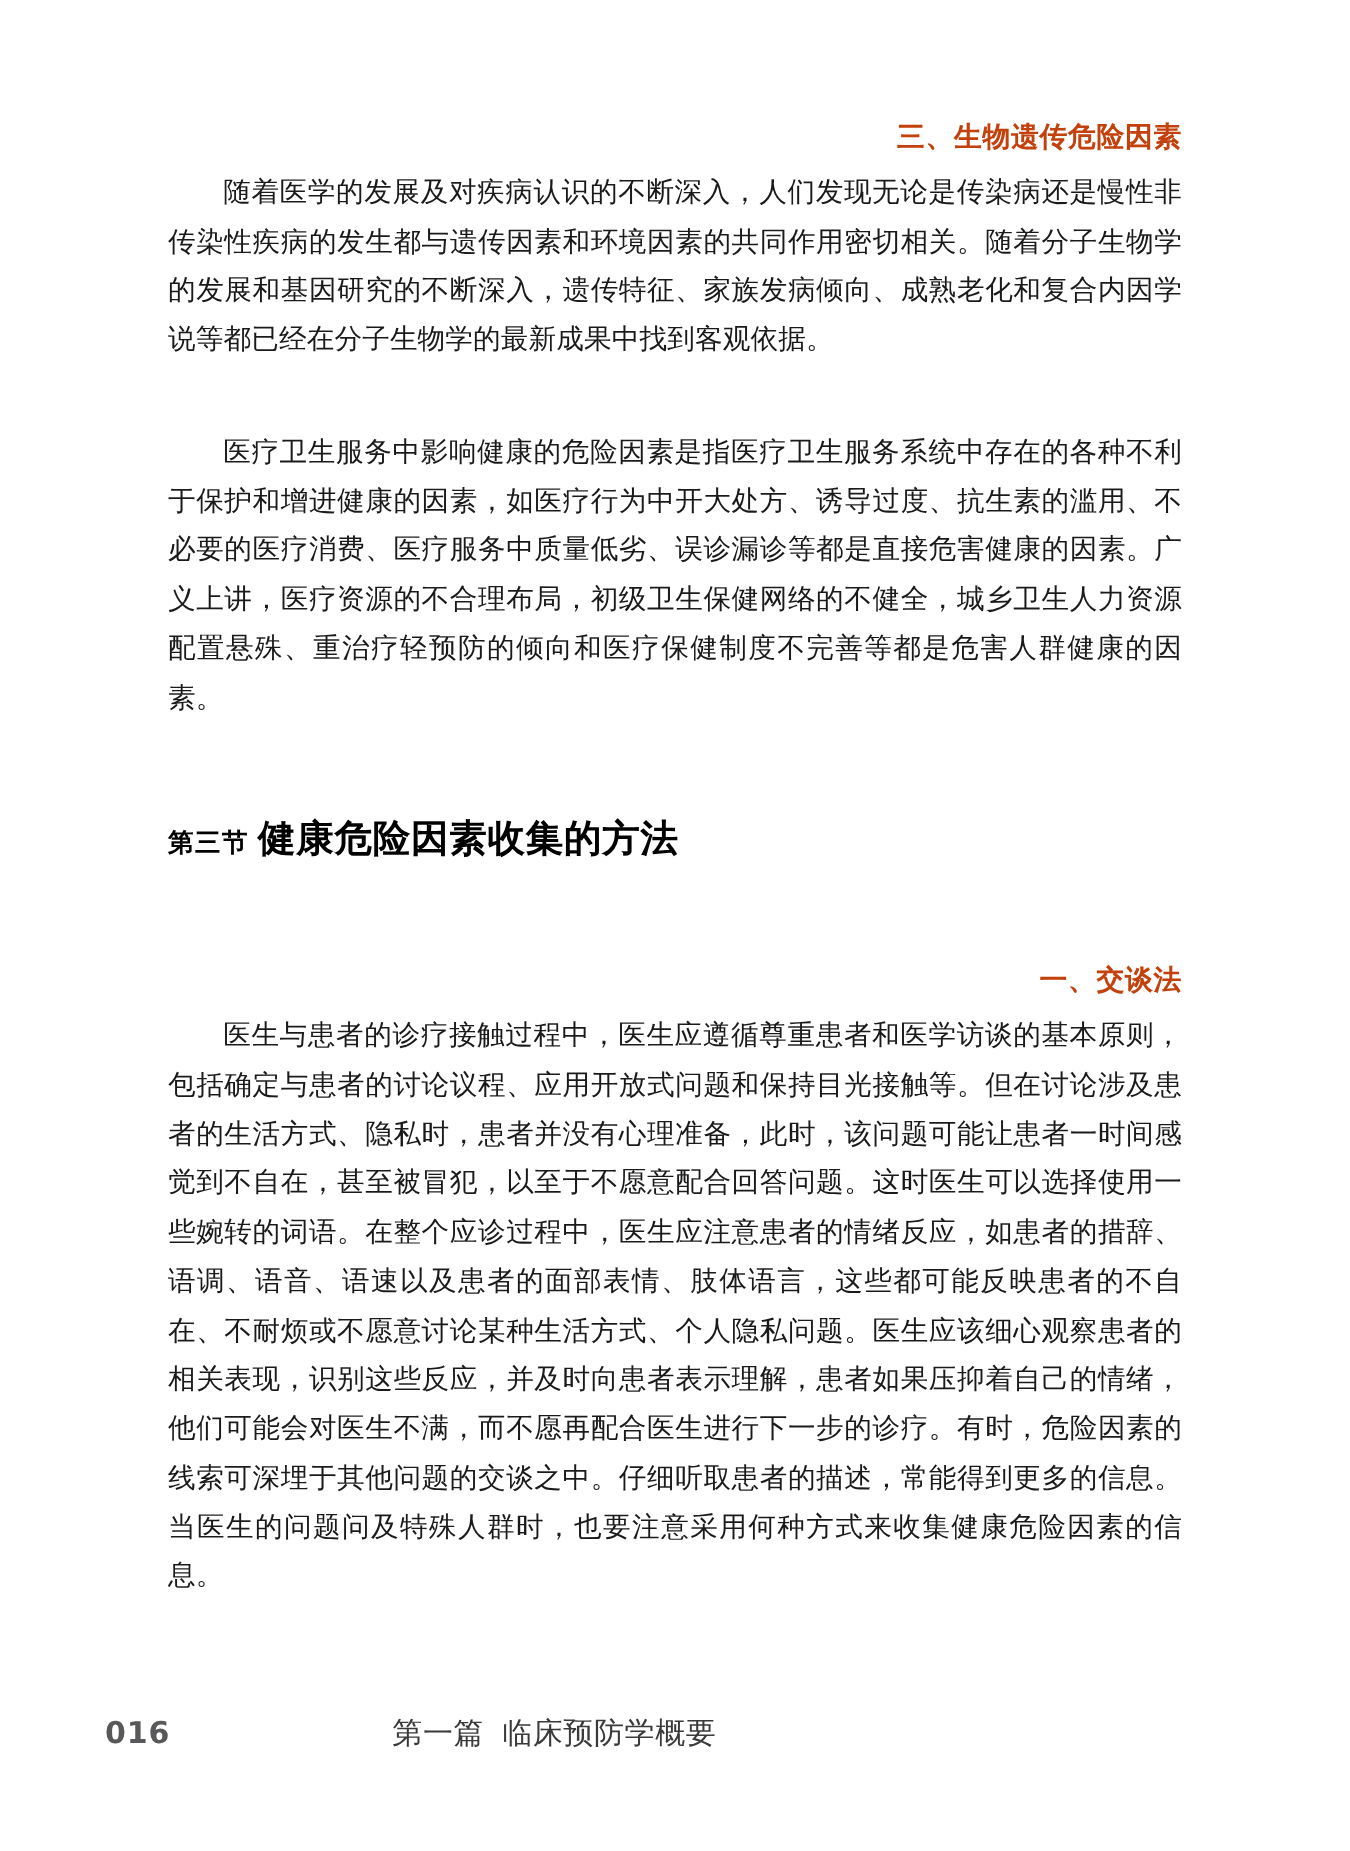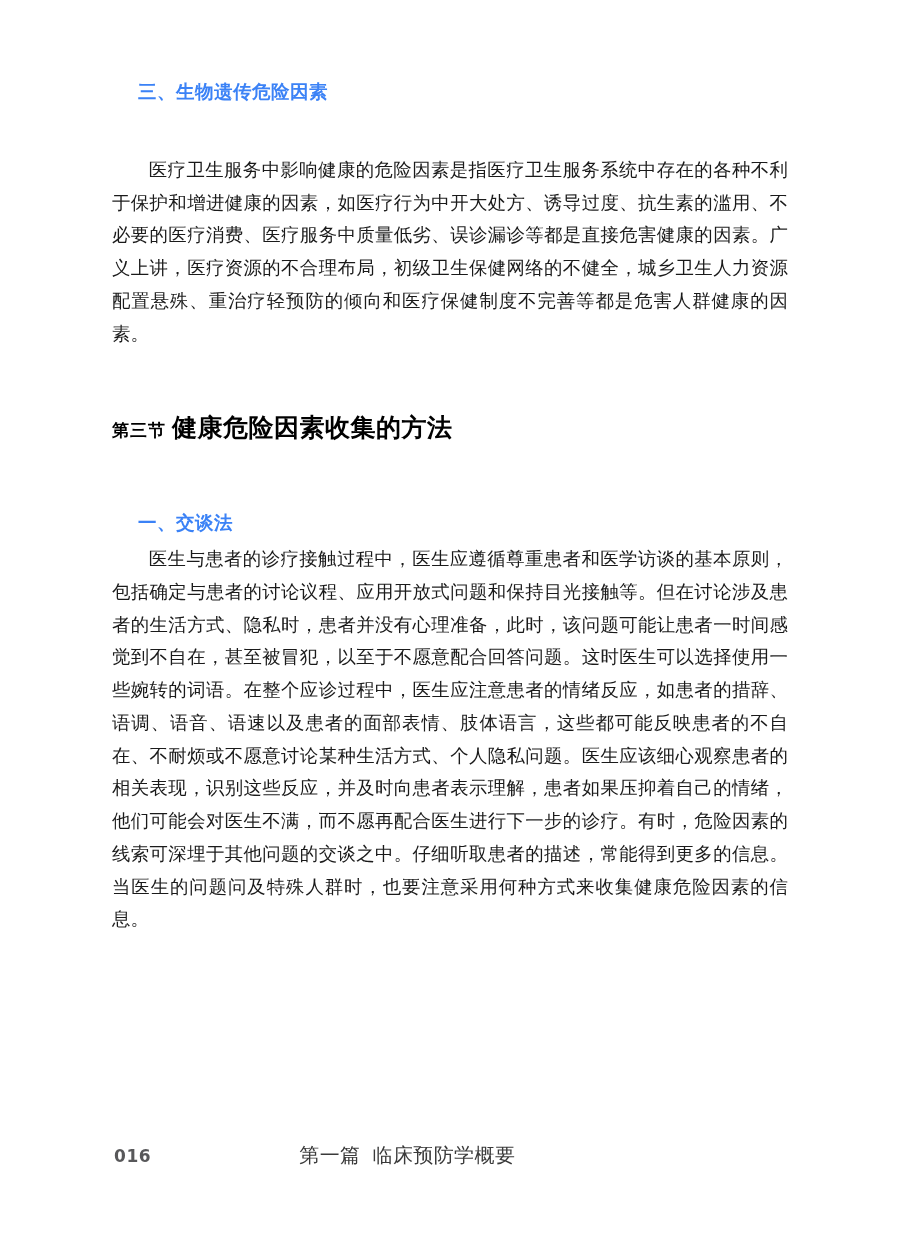--- a/index.html
+++ b/index.html
@@ -27,22 +27,23 @@
   .content {
     width: 676px;
   }
   h3.sub-head {
     font-family: "DejaVu Sans", "Liberation Sans", sans-serif;
     font-size: 18.5px;
     font-weight: bold;
     letter-spacing: 0.5px;
     margin: 0 0 6px 0;
     padding-left: 26px;
-    color: #3b82f6;
+    color: #c2410c;
     line-height: 1.5;
+    text-align: right;
   }
   h2.section-head {
     font-family: "DejaVu Sans", "Liberation Sans", sans-serif;
     font-size: 25px;
     font-weight: bold;
     letter-spacing: 0.5px;
     margin: 0;
     padding-left: 0;
     color: #000;
     line-height: 1.4;
@@ -79,42 +80,42 @@
   }
   .footer-inner {
     position: absolute;
     left: 70px;
     top: 28px;
     display: flex;
     align-items: baseline;
   }
   .folio {
     font-family: "DejaVu Sans", "Liberation Sans", sans-serif;
-    font-size: 17px;
+    font-size: 20px;
     font-weight: bold;
     color: #58585a;
     letter-spacing: 0.6px;
-    margin-left: 44px;
   }
   .running-head {
     font-family: "DejaVu Sans", "Liberation Sans", sans-serif;
     font-size: 20px;
     color: #3a3a3a;
     margin-left: 148px;
     letter-spacing: 0.4px;
   }
   .running-head .rh-sep { display: inline-block; width: 12px; }
 </style>
 </head>
 <body>
 
 <div class="page">
   <div class="content">
 
     <h3 class="sub-head">三、生物遗传危险因素</h3>
+    <p class="body-text">随着医学的发展及对疾病认识的不断深入，人们发现无论是传染病还是慢性非传染性疾病的发生都与遗传因素和环境因素的共同作用密切相关。随着分子生物学的发展和基因研究的不断深入，遗传特征、家族发病倾向、成熟老化和复合内因学说等都已经在分子生物学的最新成果中找到客观依据。</p>
 
     <div class="block-gap-lg"></div>
 
     <p class="body-text">医疗卫生服务中影响健康的危险因素是指医疗卫生服务系统中存在的各种不利于保护和增进健康的因素，如医疗行为中开大处方、诱导过度、抗生素的滥用、不必要的医疗消费、医疗服务中质量低劣、误诊漏诊等都是直接危害健康的因素。广义上讲，医疗资源的不合理布局，初级卫生保健网络的不健全，城乡卫生人力资源配置悬殊、重治疗轻预防的倾向和医疗保健制度不完善等都是危害人群健康的因素。</p>
 
     <div class="section-gap-top"></div>
 
     <h2 class="section-head">
       <span class="sec-no">第三节</span><span class="sec-title">健康危险因素收集的方法</span>
     </h2>

